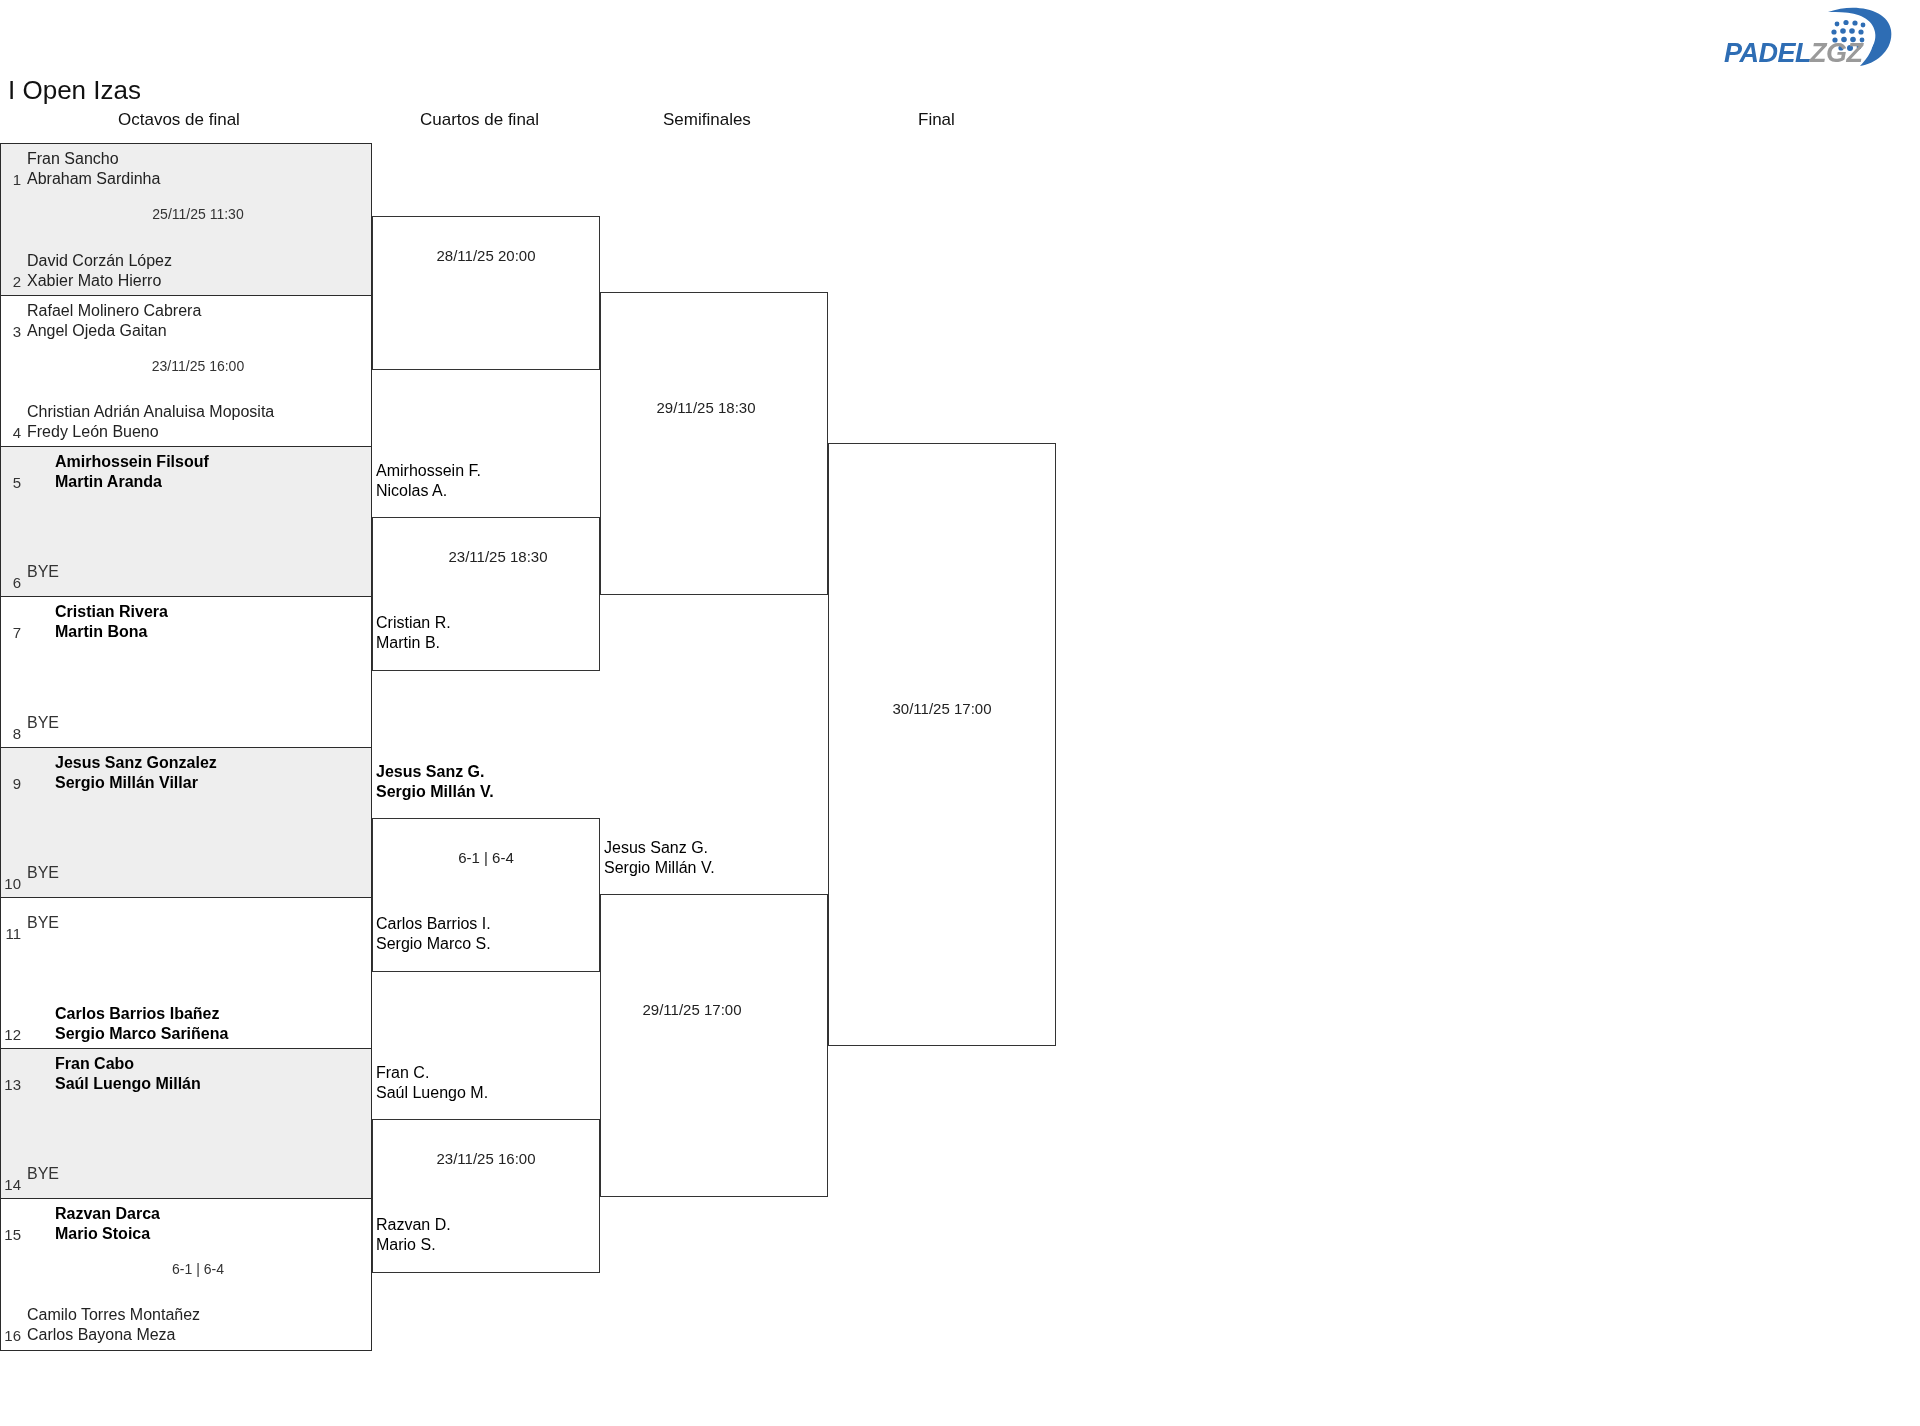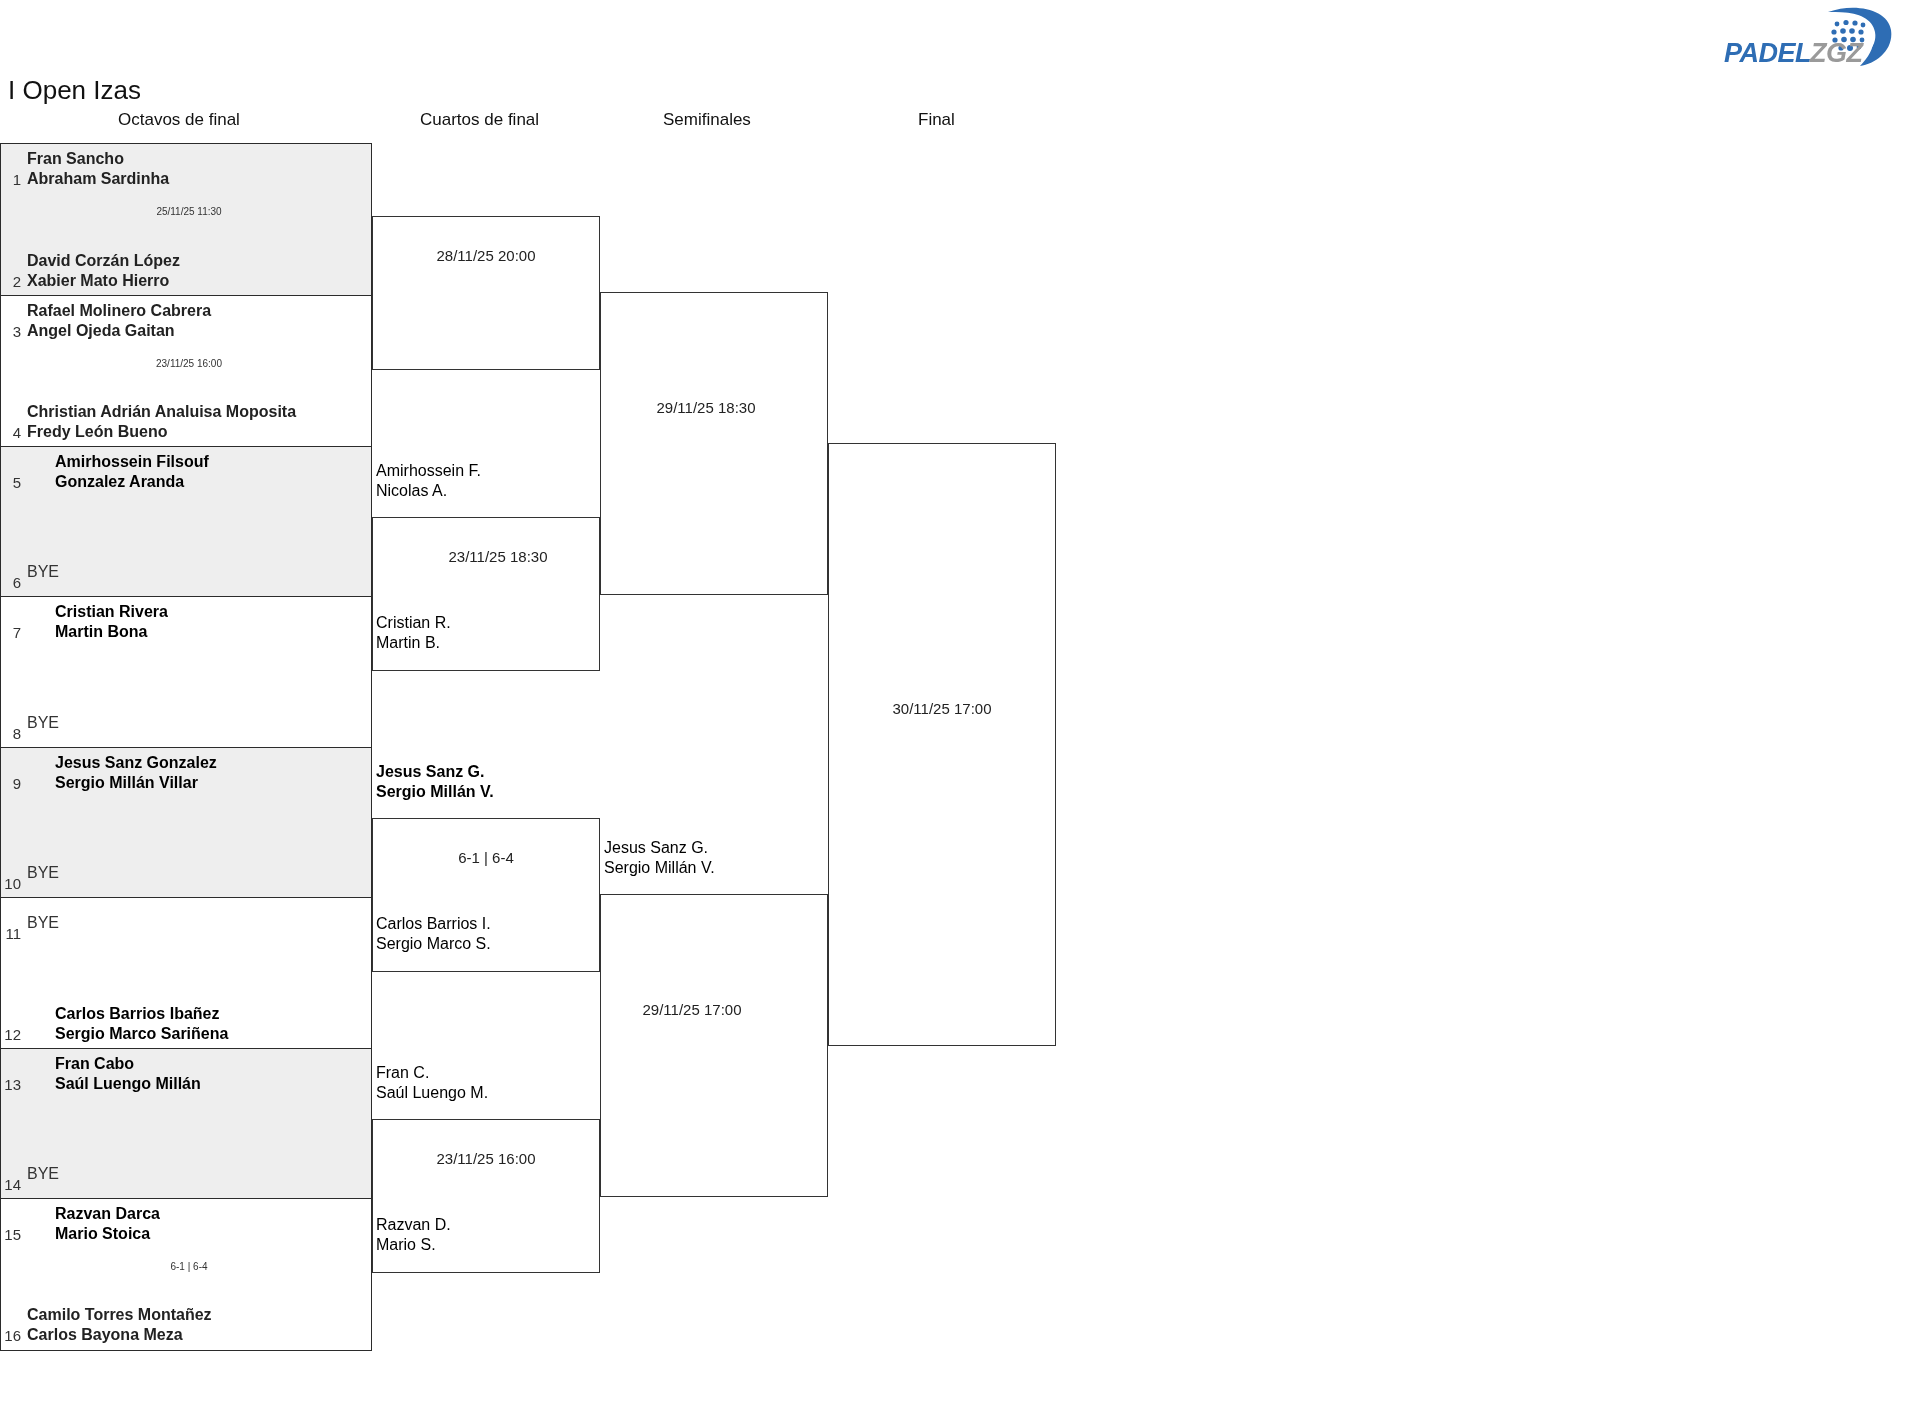--- a/index.html
+++ b/index.html
@@ -97,33 +97,33 @@
     align-self: flex-end;
     padding-bottom: 2px;
   }
   .seed-names {
     font-size: 16px;
     line-height: 20px;
     color: #222222;
     white-space: nowrap;
   }
   .seed-names.win { font-weight: bold; color: #000000; margin-left: 28px; }
-  .seed-names .nm { display: block; font-weight: bold; }
+  .seed-names .nm { display: block; }
   .seed-names.bye {
     font-size: 16px;
     color: #333333;
     align-self: center;
   }
 
   .r1-meta {
     position: absolute;
-    left: 3px;
+    left: 12px;
     width: 100%;
     text-align: center;
-    font-size: 10px;
+    font-size: 14px;
     color: #333333;
     white-space: nowrap;
   }
 
   
   .conn-box {
     position: absolute;
     box-sizing: border-box;
     border: 1.2px solid #333333;
     background: transparent;
@@ -227,21 +227,21 @@
         <span class="nm">Fredy León Bueno</span>
       </span>
     </div>
   </div>
 
   <div class="r1-pair shaded" style="top:446px;height:152px;">
     <div class="seed-row top">
       <span class="seed-num">5</span>
       <span class="seed-names win">
         <span class="nm">Amirhossein Filsouf</span>
-        <span class="nm">Gonzalez Aranda</span>
+        <span class="nm">Martin Aranda</span>
       </span>
     </div>
     <div class="r1-meta" style="top:62px;"></div>
     <div class="seed-row bottom">
       <span class="seed-num">6</span>
       <span class="seed-names bye">BYE</span>
     </div>
   </div>
 
   <div class="r1-pair plain" style="top:596px;height:153px;">

